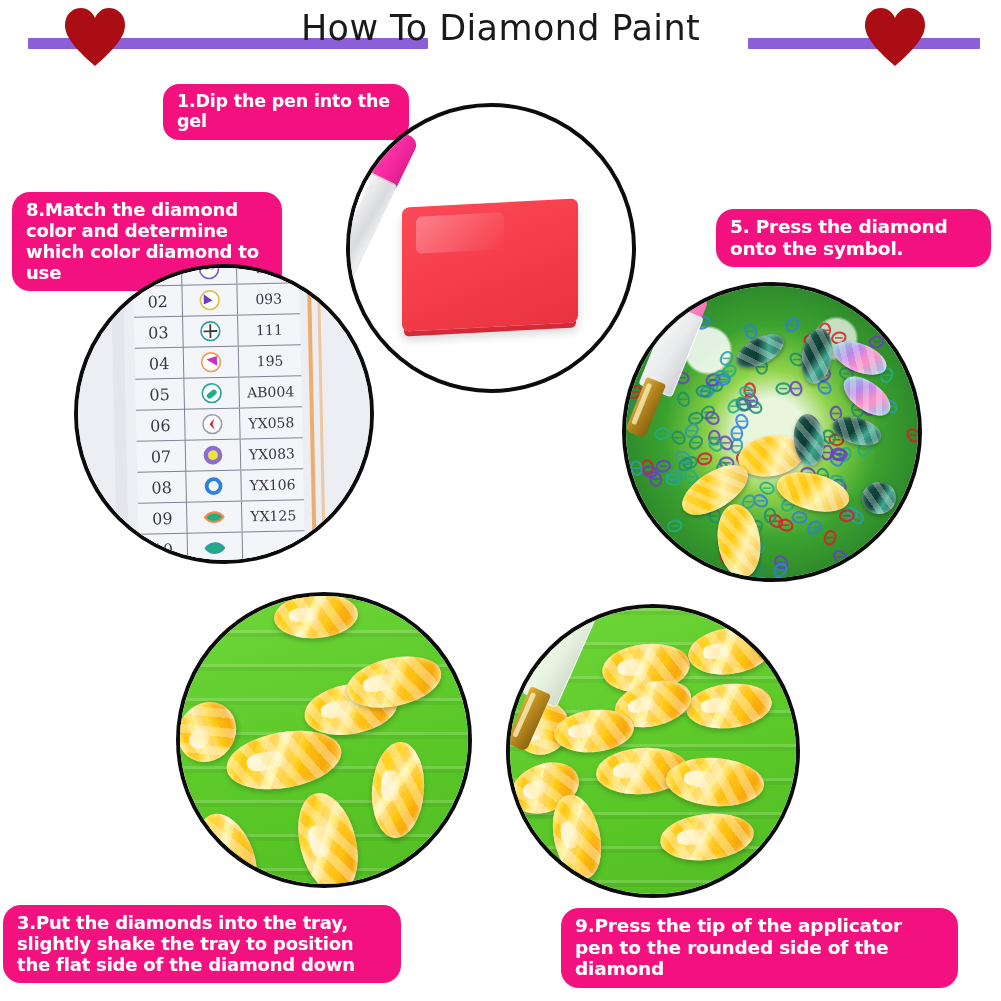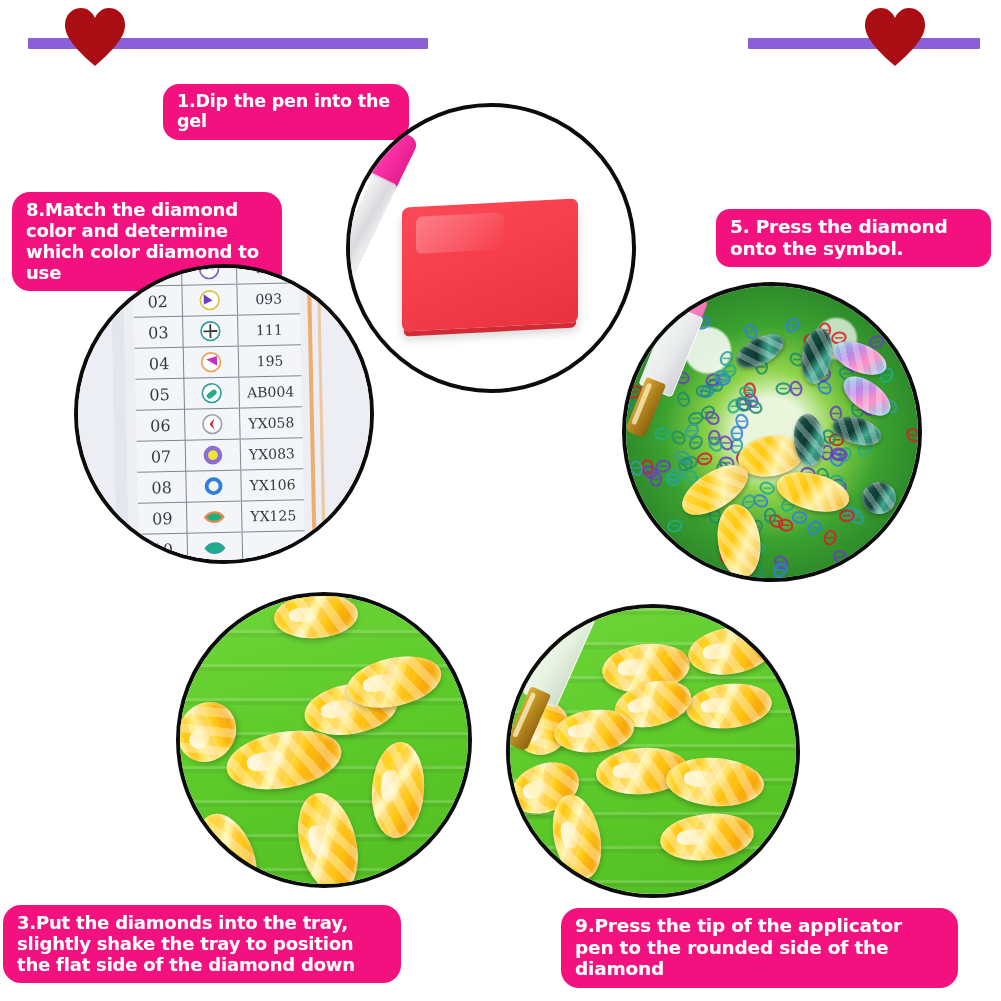--- a/index.html
+++ b/index.html
@@ -32,21 +32,21 @@
     position:absolute;background:#f2117e;color:#ffffff;
     border-radius:18px;
     font-family:"DejaVu Sans","Liberation Sans",sans-serif;
     font-weight:700;line-height:1.17;
     padding:7px 14px 8px 14px;
     box-sizing:border-box;letter-spacing:-0.2px;
     text-shadow:0 0 1px rgba(255,255,255,.25);
   }
   .label-1{left:163px;top:84px;width:246px;font-size:17.5px;border-radius:16px;}
   .label-2{left:12px;top:192px;width:270px;font-size:18px;}
-  .label-5{left:716px;top:209px;width:275px;font-size:18.5px;border-radius:14px;}
+  .label-5{left:716px;top:209px;width:275px;font-size:18.5px;}
   .label-3{left:3px;top:905px;width:398px;font-size:18px;}
   .label-4{left:561px;top:908px;width:397px;font-size:18.5px;}
 
   
   .bubble{
     position:absolute;border-radius:50%;
     border:4px solid #0c0c0c;overflow:hidden;background:#fff;
     box-sizing:border-box;
   }
   .bub1{left:346px;top:103px;width:290px;height:290px;}
@@ -218,20 +218,21 @@
   <div class="header">
     <div class="rule left"></div>
     <div class="rule right"></div>
 
     <div class="heart left">
       <svg viewBox="0 0 66 62" aria-hidden="true">
         <path d="M33 60 C10 40 3 29 3 19 C3 8 11 2 19 2 C26 2 31 7 33 12 C35 7 40 2 47 2 C55 2 63 8 63 19 C63 29 56 40 33 60 Z" fill="#aa0d14"></path>
       </svg>
     </div>
 
+    <div class="page-title">How To Diamond Paint</div>
 
     <div class="heart right">
       <svg viewBox="0 0 66 62" aria-hidden="true">
         <path d="M33 60 C10 40 3 29 3 19 C3 8 11 2 19 2 C26 2 31 7 33 12 C35 7 40 2 47 2 C55 2 63 8 63 19 C63 29 56 40 33 60 Z" fill="#aa0d14"></path>
       </svg>
     </div>
   </div>
 
   <div class="label label-1">1.Dip the pen into the gel</div>
   <div class="label label-2">8.Match the diamond color and determine which color diamond to use</div>

